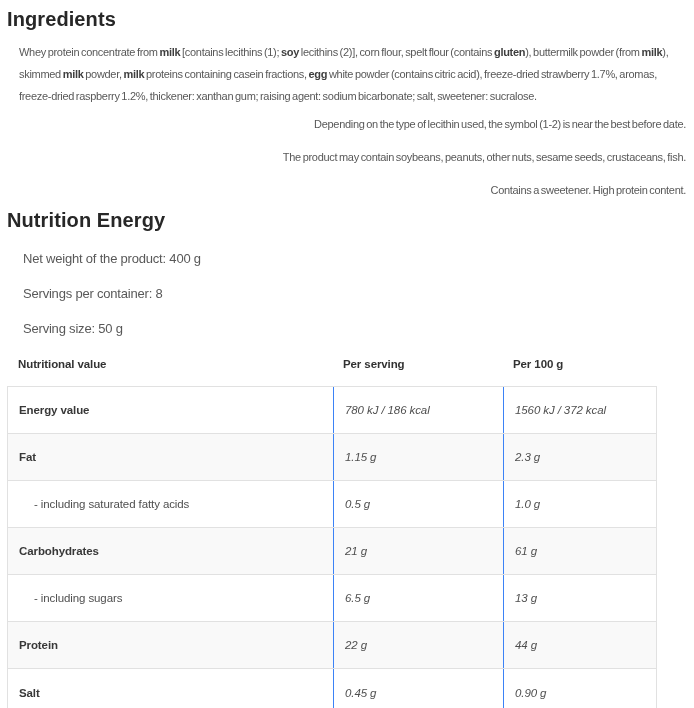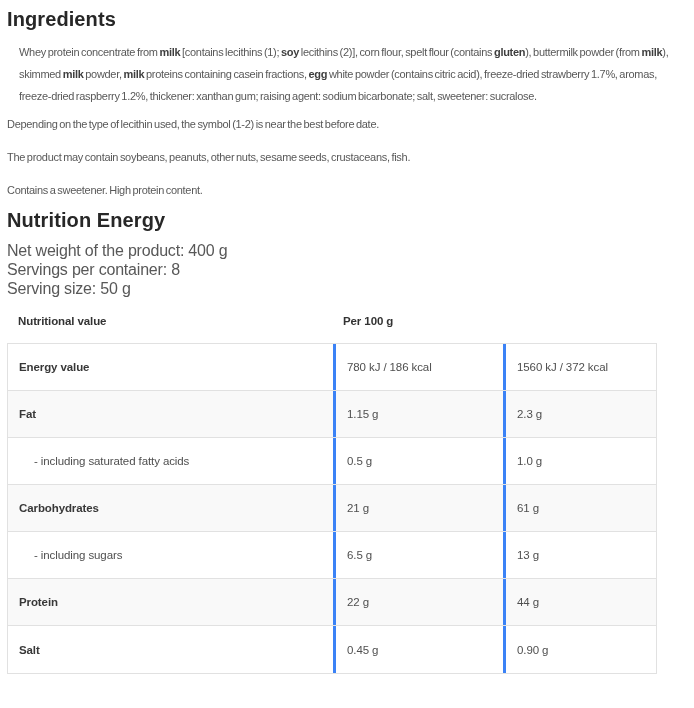--- a/index.html
+++ b/index.html
@@ -27,27 +27,27 @@
   .para {
     margin: 9px 12px 0;
     font-size: 11px;
     line-height: 22px;
     letter-spacing: -0.3px;
     word-spacing: -1px;
     color: #585858;
   }
   .para .b { font-weight: 700; color: #3e3e3e; }
 
-  .note { margin: 11px 0 0; }
+  .note { margin: 11px 0 0; text-align: right; }
   .note-first { margin-top: 6px; }
 
   .meta { margin: 8px 0 0; }
   .meta-line {
-    margin: 0;
-    font-size: 16px;
+    margin: 16px;
+    font-size: 13px;
     line-height: 19px;
     letter-spacing: -0.2px;
     color: #585858;
   }
 
   .ntable { margin-top: 13px; width: 650px; }
   .thead, .trow {
     display: grid;
     grid-template-columns: 325px 170px 180px;
   }
@@ -66,21 +66,21 @@
   .trow.alt { background: #f9f9f9; }
   .tcell {
     display: flex;
     align-items: center;
     font-size: 11.5px;
     letter-spacing: -0.1px;
     color: #4f4f4f;
     padding-left: 11px;
     overflow: hidden;
   }
-  .tcell.c1, .tcell.c2 { border-left: 3px solid #3b82f6; }
+  .tcell.c1, .tcell.c2 { border-left: 1px solid #3b82f6; font-style: italic; }
   .tcell.lbl { font-weight: 700; color: #383838; }
   .tcell.indent { padding-left: 26px; font-weight: 400; color: #4f4f4f; }
 </style>
 </head>
 <body>
 
 <div class="page">
 
   <h2 class="section-title">Ingredients</h2>
 
@@ -96,20 +96,21 @@
 
   <div class="meta">
     <p class="meta-line">Net weight of the product: 400 g</p>
     <p class="meta-line">Servings per container: 8</p>
     <p class="meta-line">Serving size: 50 g</p>
   </div>
 
   <div class="ntable">
     <div class="thead">
       <div class="hcell c0">Nutritional value</div>
+      <div class="hcell c1">Per serving</div>
       <div class="hcell c2">Per 100 g</div>
     </div>
     <div class="tbody">
         <div class="trow">
           <div class="tcell c0 lbl">Energy value</div>
           <div class="tcell c1">780 kJ / 186 kcal</div>
           <div class="tcell c2">1560 kJ / 372 kcal</div>
         </div>
         <div class="trow alt">
           <div class="tcell c0 lbl">Fat</div>

